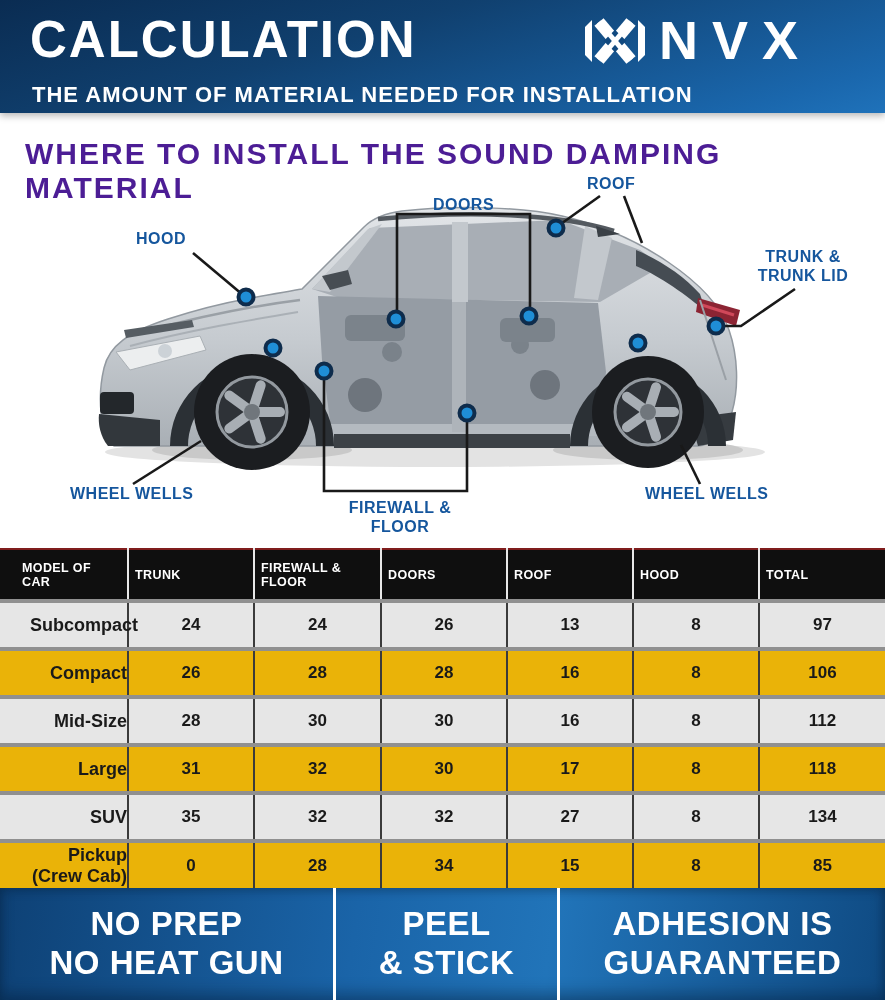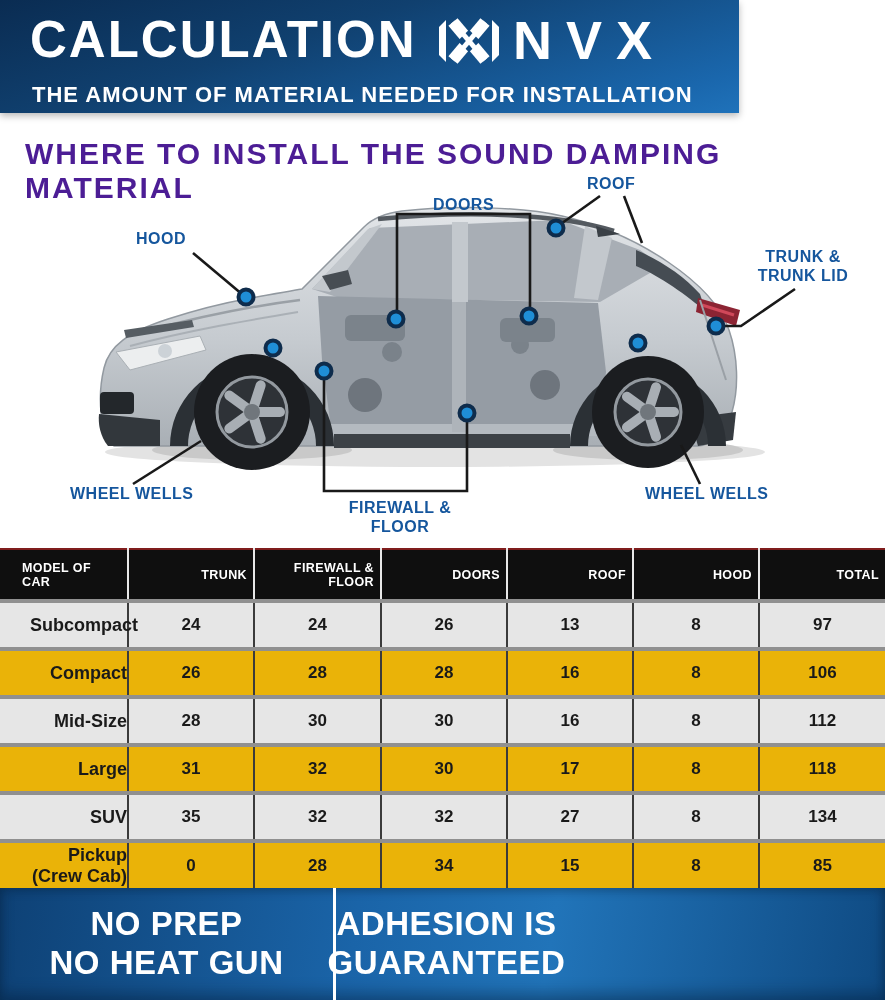--- a/index.html
+++ b/index.html
@@ -1,21 +1,21 @@
 <!DOCTYPE html>
 <html><head>
 <meta charset="utf-8">
 <style>
   * { margin:0; padding:0; box-sizing:border-box; }
   body { font-family:"Liberation Sans","DejaVu Sans",sans-serif; background:#fff; }
   .page { position:relative; width:885px; height:1000px; overflow:hidden; background:#fff; }
 
   
   .banner {
-    position:absolute; left:0; top:0; width:739px; height:113px;
+    position:absolute; left:0; top:0; width:885px; height:113px;
     background:linear-gradient(163deg,#0a2c52 0%,#10406f 38%,#1a67ad 88%,#1f72ba 100%);
     box-shadow:0 3px 7px rgba(0,0,0,.28);
     color:#fff;
   }
   .banner-title {
     position:absolute; left:30px; top:12px;
     font-size:51px; font-weight:bold; letter-spacing:2px; line-height:1.1;
   }
   .banner-sub {
     position:absolute; left:32px; top:82px;
@@ -37,21 +37,21 @@
   .callout.center { text-align:center; white-space:normal; }
 
   
   .data-table {
     position:absolute; left:0; top:548px; width:885px;
     border-collapse:collapse; table-layout:fixed;
     border-top:2px solid #7f1d1d;
   }
   .data-table th {
     background:#0f0f0f; color:#fff; font-size:12.5px; font-weight:bold;
-    letter-spacing:.4px; height:52px; text-align:right; vertical-align:middle;
+    letter-spacing:.4px; height:52px; text-align:left; vertical-align:middle;
     border-left:2px solid #e8e8e8; padding:0 6px;
   }
   .data-table th:first-child { border-left:none; text-align:left; padding-left:22px; }
   .data-table td {
     height:48px; text-align:center; vertical-align:middle;
     font-size:17px; font-weight:bold; color:#1a1a1a;
     border-left:2px solid #3b3b3b; border-top:4px solid #909090;
   }
   .data-table td:first-child {
     border-left:none; text-align:right; padding-left:30px; font-size:18px; line-height:1.15;
@@ -314,18 +314,22 @@
       </tr>
     </tbody>
   </table>
 
   <footer class="footer">
     <div class="foot-cell">
       <div>NO PREP</div>
       <div>NO HEAT GUN</div>
     </div>
     <div class="foot-cell">
+      <div>PEEL</div>
+      <div>&amp; STICK</div>
+    </div>
+    <div class="foot-cell">
       <div>ADHESION IS</div>
       <div>GUARANTEED</div>
     </div>
   </footer>
 
 </div>
 
 </body></html>

